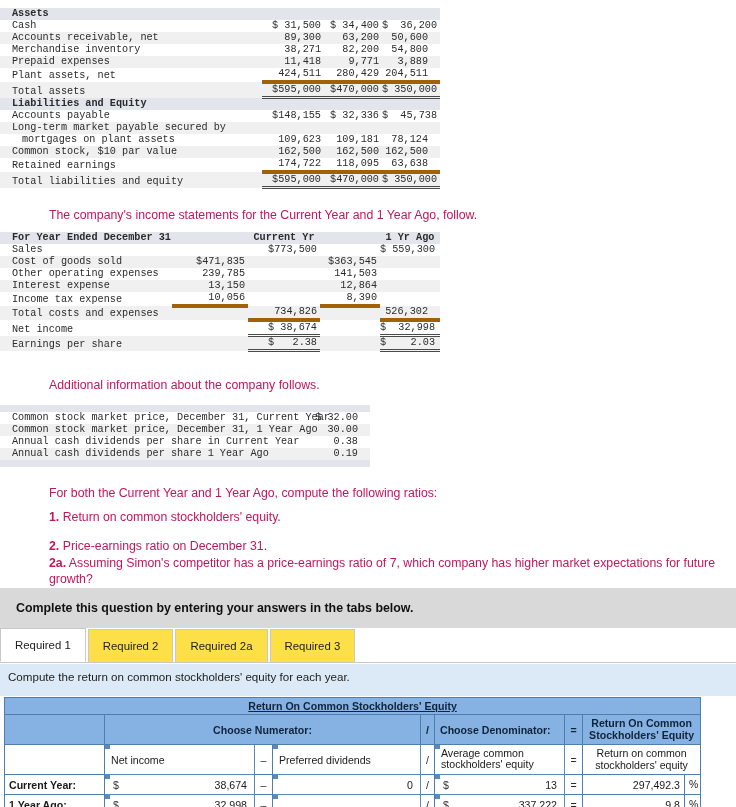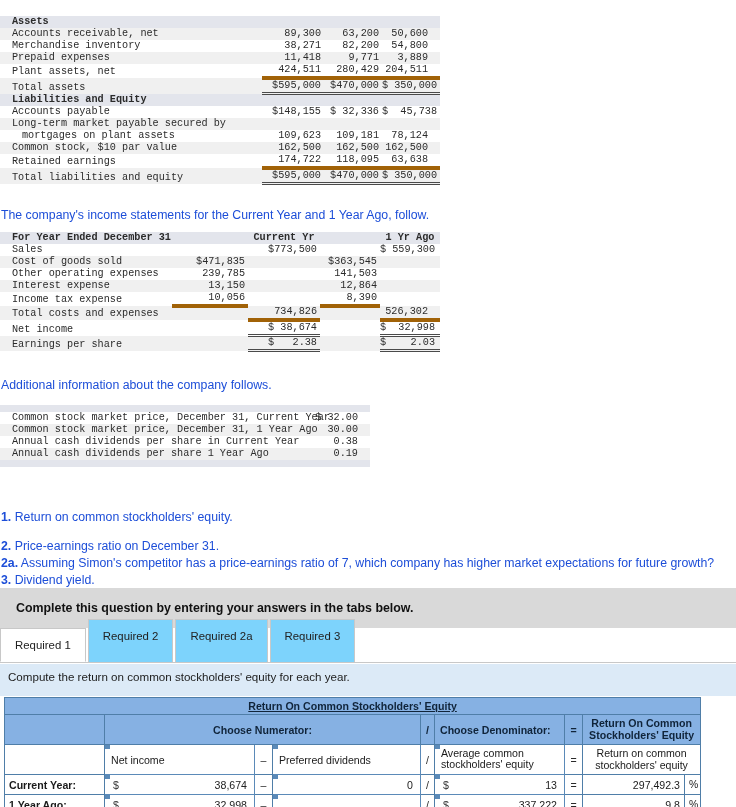--- a/index.html
+++ b/index.html
@@ -29,21 +29,22 @@
   .fin .lbl.ind { padding-left: 22px; }
   .fin .num { text-align: right; padding-right: 3px; }
   .fin .num.sp { padding-right: 12px; }
   .u1 { border-bottom: 4px solid #a16207; }
   .u2 { border-bottom: 3px double #4a4a4a; }
 
   
   .prose {
     font-size: 12.3px;
     line-height: 16px;
-    color: #1d4ed8;
+    color: #be185d;
+    padding-left: 48px;
   }
   .prose b, .prose strong { font-weight: bold; }
 
   
   .callout {
     background: #d9d9d9;
     font-weight: bold;
     font-size: 12.4px;
     color: #111;
     padding: 13px 16px 13px 16px;
@@ -56,23 +57,23 @@
     border-bottom: 1px solid #c8c8c8;
     background: #ffffff;
     height: 34px;
   }
   .tab {
     font-size: 11.4px;
     color: #222;
     padding: 8px 14px 8px 14px;
     border: 1px solid #c8c8c8;
     border-bottom: none;
-    background: #7dd3fc;
+    background: #fde047;
     margin-right: 2px;
-    height: 43px;
+    height: 33px;
     line-height: 16px;
     white-space: nowrap;
   }
   .tab.active {
     background: #ffffff;
     position: relative;
     height: 34px;
     z-index: 2;
     border-bottom: 1px solid #ffffff;
   }
@@ -155,34 +156,40 @@
   .amt { float: right; padding-right: 3px; color: #222; }
   .pct { text-align: center; background: #ffffff; font-size: 10.4px; }
   .resval { text-align: right; padding-right: 4px; }
   .clearfix::after { content: ""; display: block; clear: both; }
 </style>
 </head>
 <body>
 
 <div class="page">
 
-  <div style="position:absolute; left:0; top:16px; width:440px;">
+  <div style="position:absolute; left:0; top:8px; width:440px;">
     <table class="fin" style="width:440px;">
       <colgroup>
           <col style="width:262px">
           <col style="width:62px">
           <col style="width:58px">
           <col style="width:58px">
         </colgroup>
       <tbody>
         <tr class="hdr">
           <td class="lbl">Assets</td>
           <td></td>
             <td></td>
             <td></td>
+        </tr>
+        <tr>
+          <td class="lbl">Cash</td>
+          <td class="num">$ 31,500</td>
+          <td class="num">$ 34,400</td>
+          <td class="num sp">$  36,200</td>
         </tr>
         <tr class="alt">
           <td class="lbl">Accounts receivable, net</td>
           <td class="num">89,300</td>
           <td class="num">63,200</td>
           <td class="num sp">50,600</td>
         </tr>
         <tr>
           <td class="lbl">Merchandise inventory</td>
           <td class="num">38,271</td>
@@ -364,20 +371,21 @@
           <td class="num sp">0.19</td>
         </tr>
         <tr class="hdr" style="height:7px;">
             <td></td>
             <td></td>
           </tr>
       </tbody>
     </table>
   </div>
 
+  <div class="prose" style="position:absolute; left:1px; top:485px; width:700px;">For both the Current Year and 1 Year Ago, compute the following ratios:</div>
 
   <div style="position:absolute; left:1px; top:509px; width:720px;">
     <div class="prose" style="margin-bottom:13px;">
       <b>1.</b><span> Return on common stockholders' equity.</span>
     </div>
     <div class="prose" style="margin-bottom:1px;">
       <b>2.</b><span> Price-earnings ratio on December 31.</span>
     </div>
     <div class="prose" style="margin-bottom:1px;">
       <b>2a.</b><span> Assuming Simon's competitor has a price-earnings ratio of 7, which company has higher market expectations for future growth?</span>

